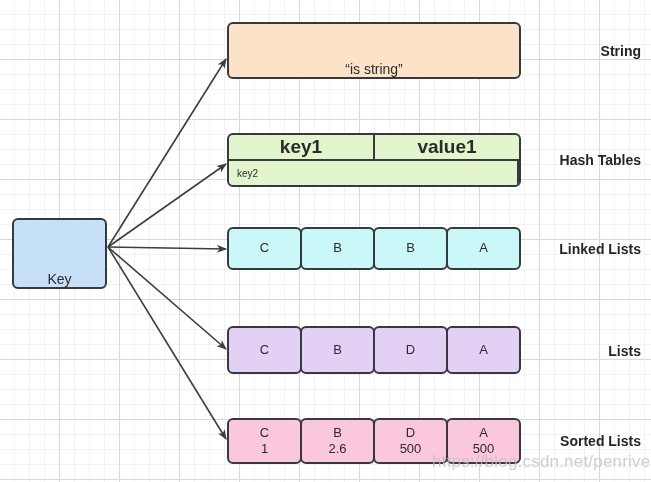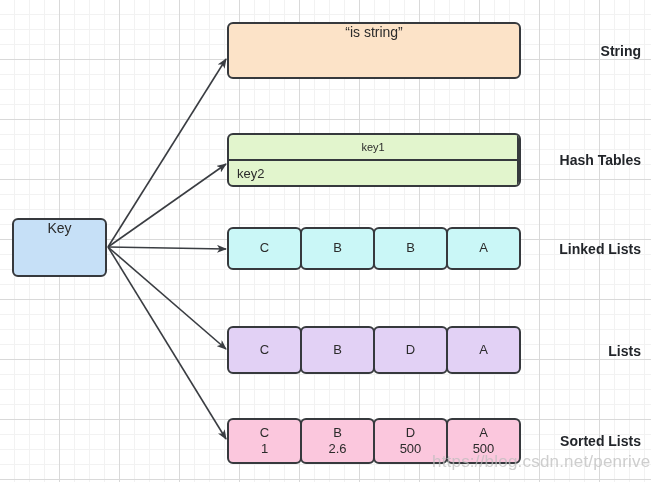--- a/index.html
+++ b/index.html
@@ -28,28 +28,28 @@
     position: absolute;
     left: 0; top: 0;
     width: 651px; height: 482px;
   }
   .node {
     position: absolute;
     box-sizing: border-box;
     border: 2px solid #36393d;
     border-radius: 6px;
     display: flex;
-    align-items: flex-start;
+    align-items: flex-end;
     justify-content: center;
     font-size: 14px;
     color: #2b2b2b;
   }
   #key-node {
     left: 12px; top: 218px;
-    width: 95px; height: 59px;
+    width: 95px; height: 71px;
     background: #c6e0f7;
   }
   #string-node {
     left: 227px; top: 22px;
     width: 294px; height: 57px;
     background: #fce3c8;
   }
   .table-node {
     position: absolute;
     left: 227px; top: 133px;
@@ -66,32 +66,32 @@
     display: flex;
     flex: 1 1 0;
   }
   .table-row.head {
     border-bottom: 2px solid #36393d;
   }
   .table-cell {
     flex: 1 1 0;
     display: flex;
     align-items: center;
-    font-size: 13px;
+    font-size: 10px;
     color: #2b2b2b;
     box-sizing: border-box;
     padding: 0 8px;
   }
   .table-cell.first {
     border-right: 2px solid #36393d;
   }
   .table-row.head .table-cell {
     justify-content: center;
-    font-weight: normal;
-    font-size: 11px;
+    font-weight: bold;
+    font-size: 19px;
   }
   .seq-node {
     position: absolute;
     left: 227px;
     width: 294px;
     box-sizing: border-box;
     display: flex;
   }
   .seq-cell {
     flex: 1 1 0;
@@ -162,20 +162,21 @@
     <span>Key</span>
   </div>
 
   <div class="node" id="string-node">
     <span>“is string”</span>
   </div>
 
   <div class="table-node">
     <div class="table-row head">
       <div class="table-cell first">key1</div>
+      <div class="table-cell">value1</div>
     </div>
     <div class="table-row">
       <div class="table-cell first">key2</div>
     </div>
   </div>
 
   <div class="seq-node" id="list-node">
     <div class="seq-cell">
         <span>C</span>
       </div>

